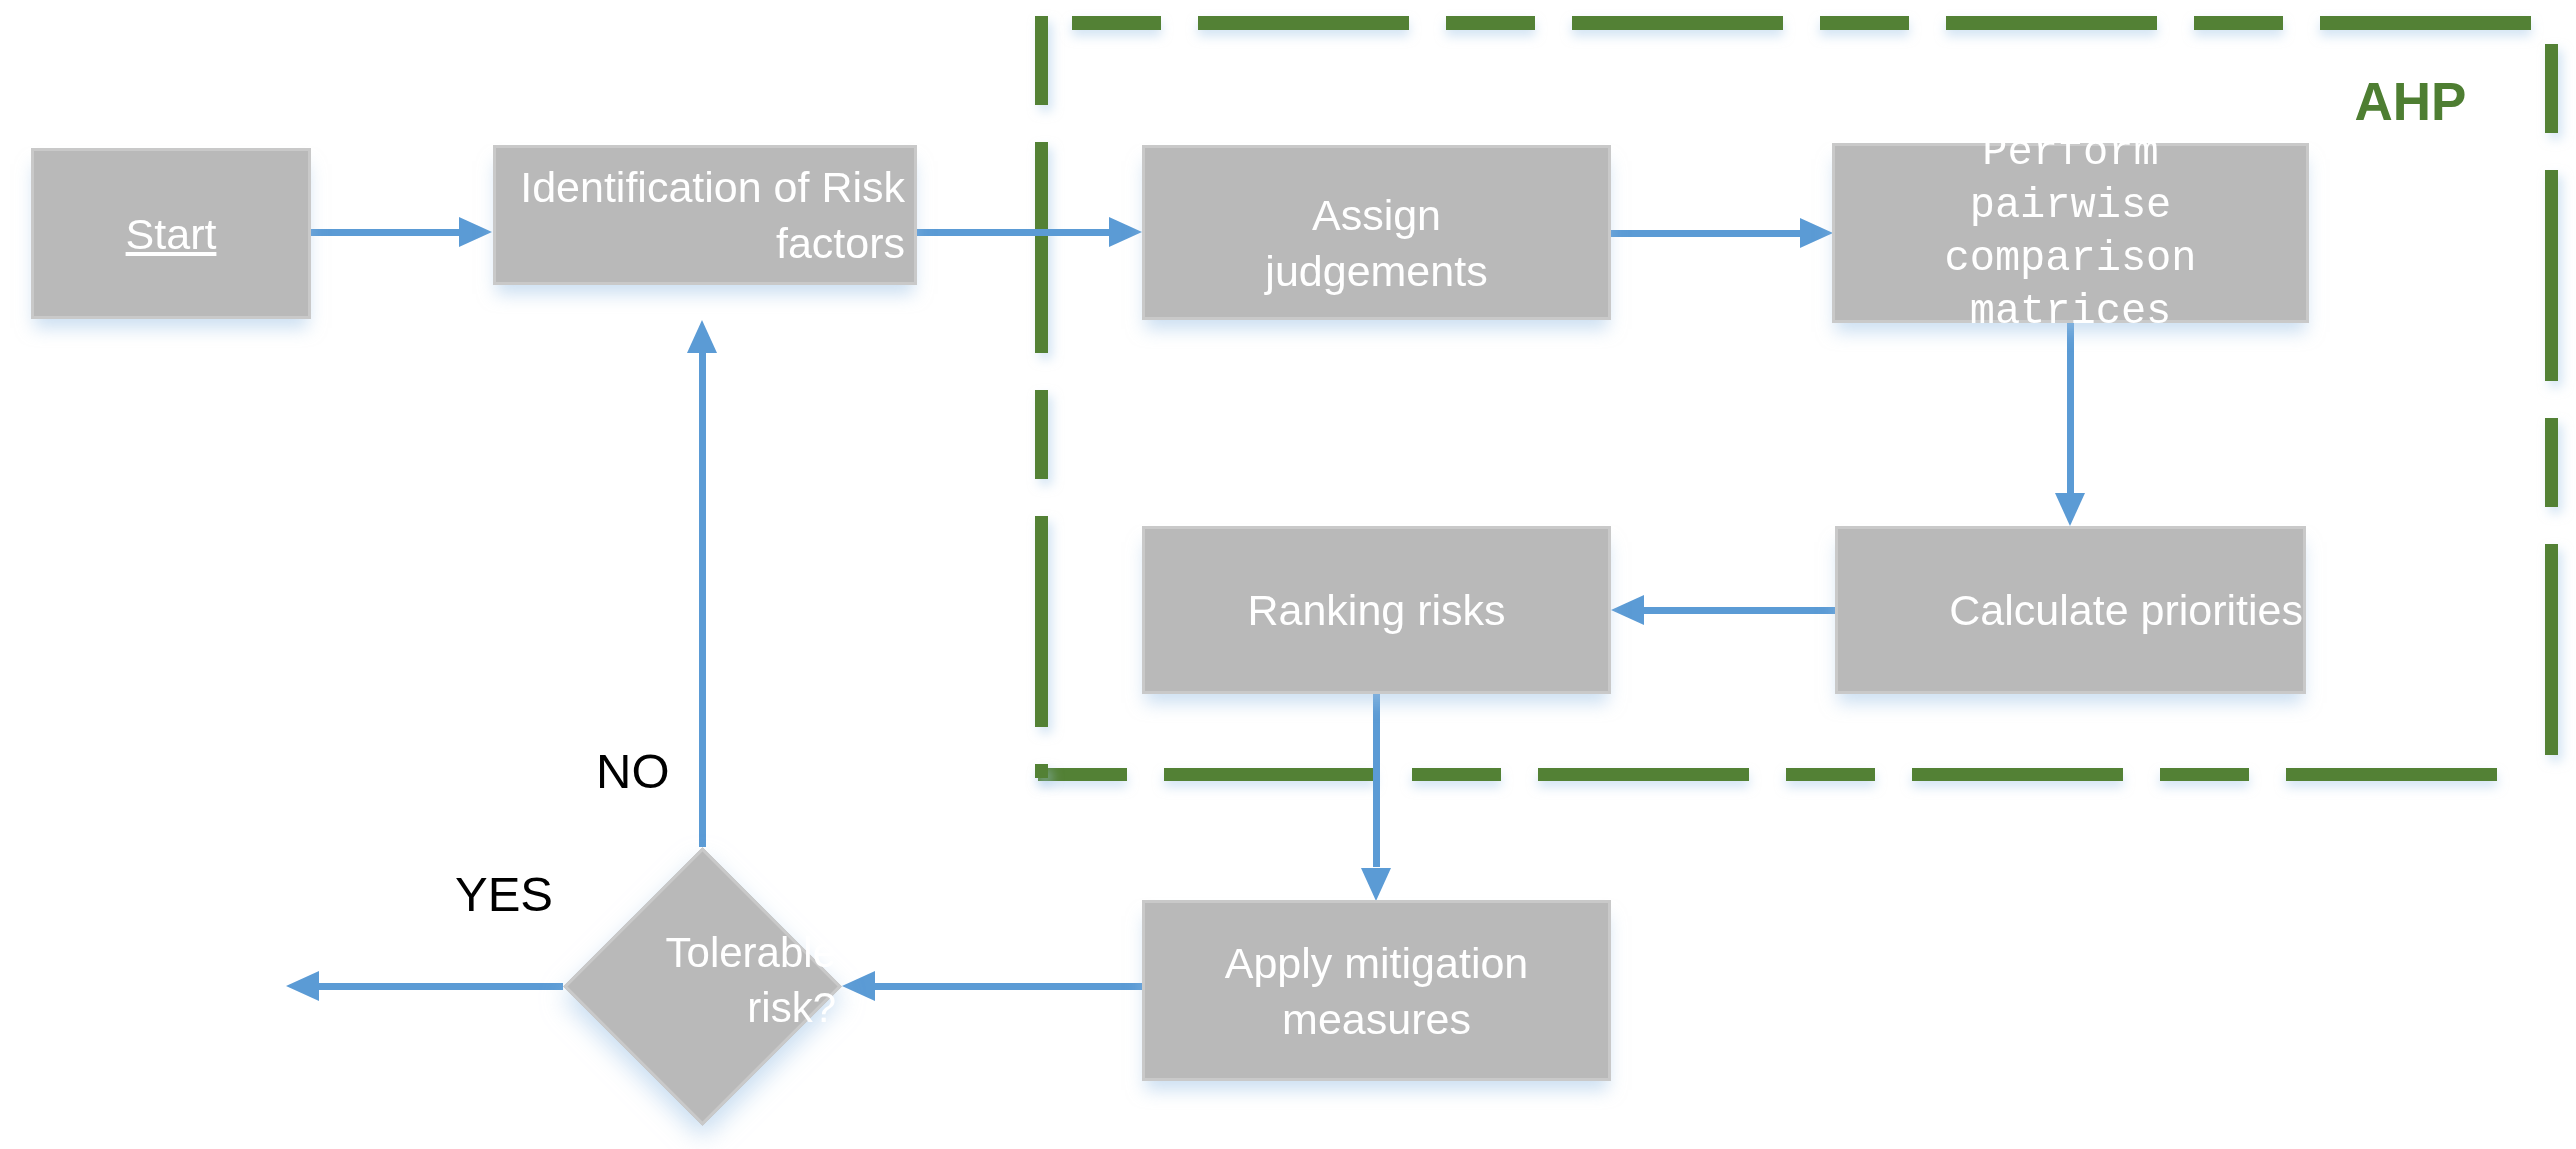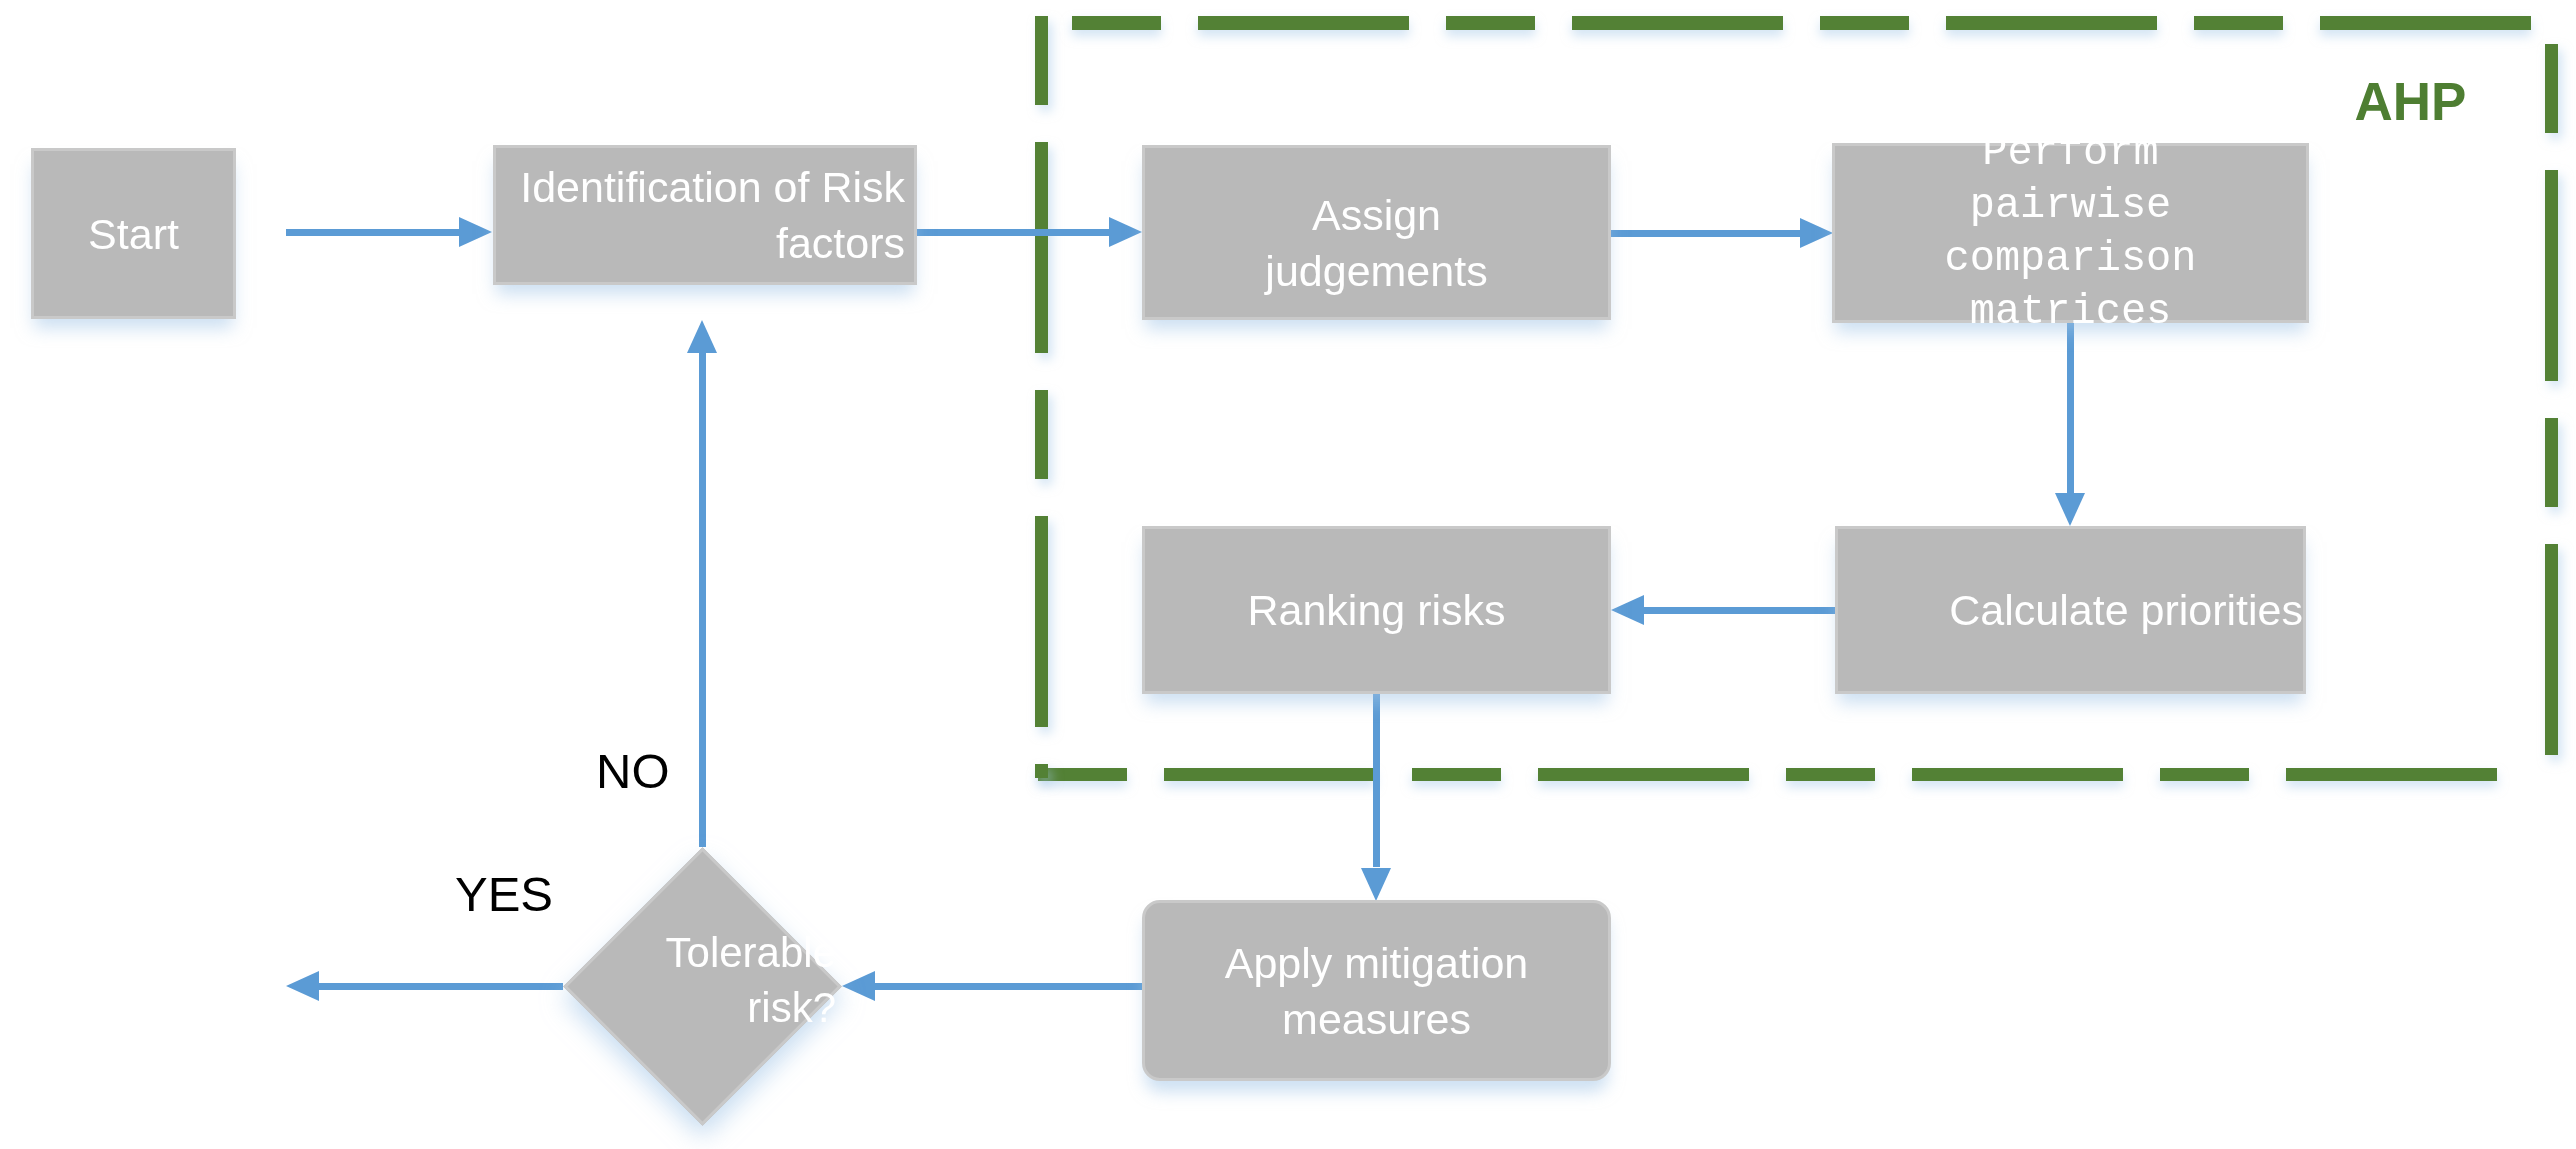--- a/index.html
+++ b/index.html
@@ -121,27 +121,27 @@
   
   .edge-label {
     position: absolute;
     color: #000000;
     font-size: 49px;
   }
   #label-no  { left: 580px;  top: 743px; margin-left: 16px; }
   #label-yes { left: 455px;  top: 866px; }
 
   
-  #node-start          { left: 31px;   top: 148px;  width: 205px; height: 171px; }
+  #node-start          { left: 31px;   top: 148px;  width: 280px; height: 171px; text-decoration: underline; }
   #node-identification { left: 493px;  top: 145px;  width: 424px; height: 140px; text-align: right; }
   #node-assign         { left: 1142px; top: 145px;  width: 469px; height: 175px; }
   #node-perform        { left: 1832px; top: 143px;  width: 477px; height: 180px; font-size: 42px; line-height: 53px; font-family: Liberation Mono, monospace; }
   #node-calculate      { left: 1835px; top: 526px;  width: 471px; height: 168px; justify-content: flex-end; }
   #node-ranking        { left: 1142px; top: 526px;  width: 469px; height: 168px; }
-  #node-apply          { left: 1142px; top: 900px; width: 469px; height: 181px; border-radius: 18px; }
+  #node-apply          { left: 1142px; top: 900px; width: 469px; height: 181px; }
   #node-finish         { left: 31px;   top: 900px; width: 255px; height: 181px; }
 
   #node-assign .label  { max-width: 349px; margin-top: 21px; }
   #node-perform .label { max-width: 393px; }
   #node-apply .label   { max-width: 371px; }
   #node-identification .label { max-width: 400px; }
 </style>
 </head>
 <body>
 

